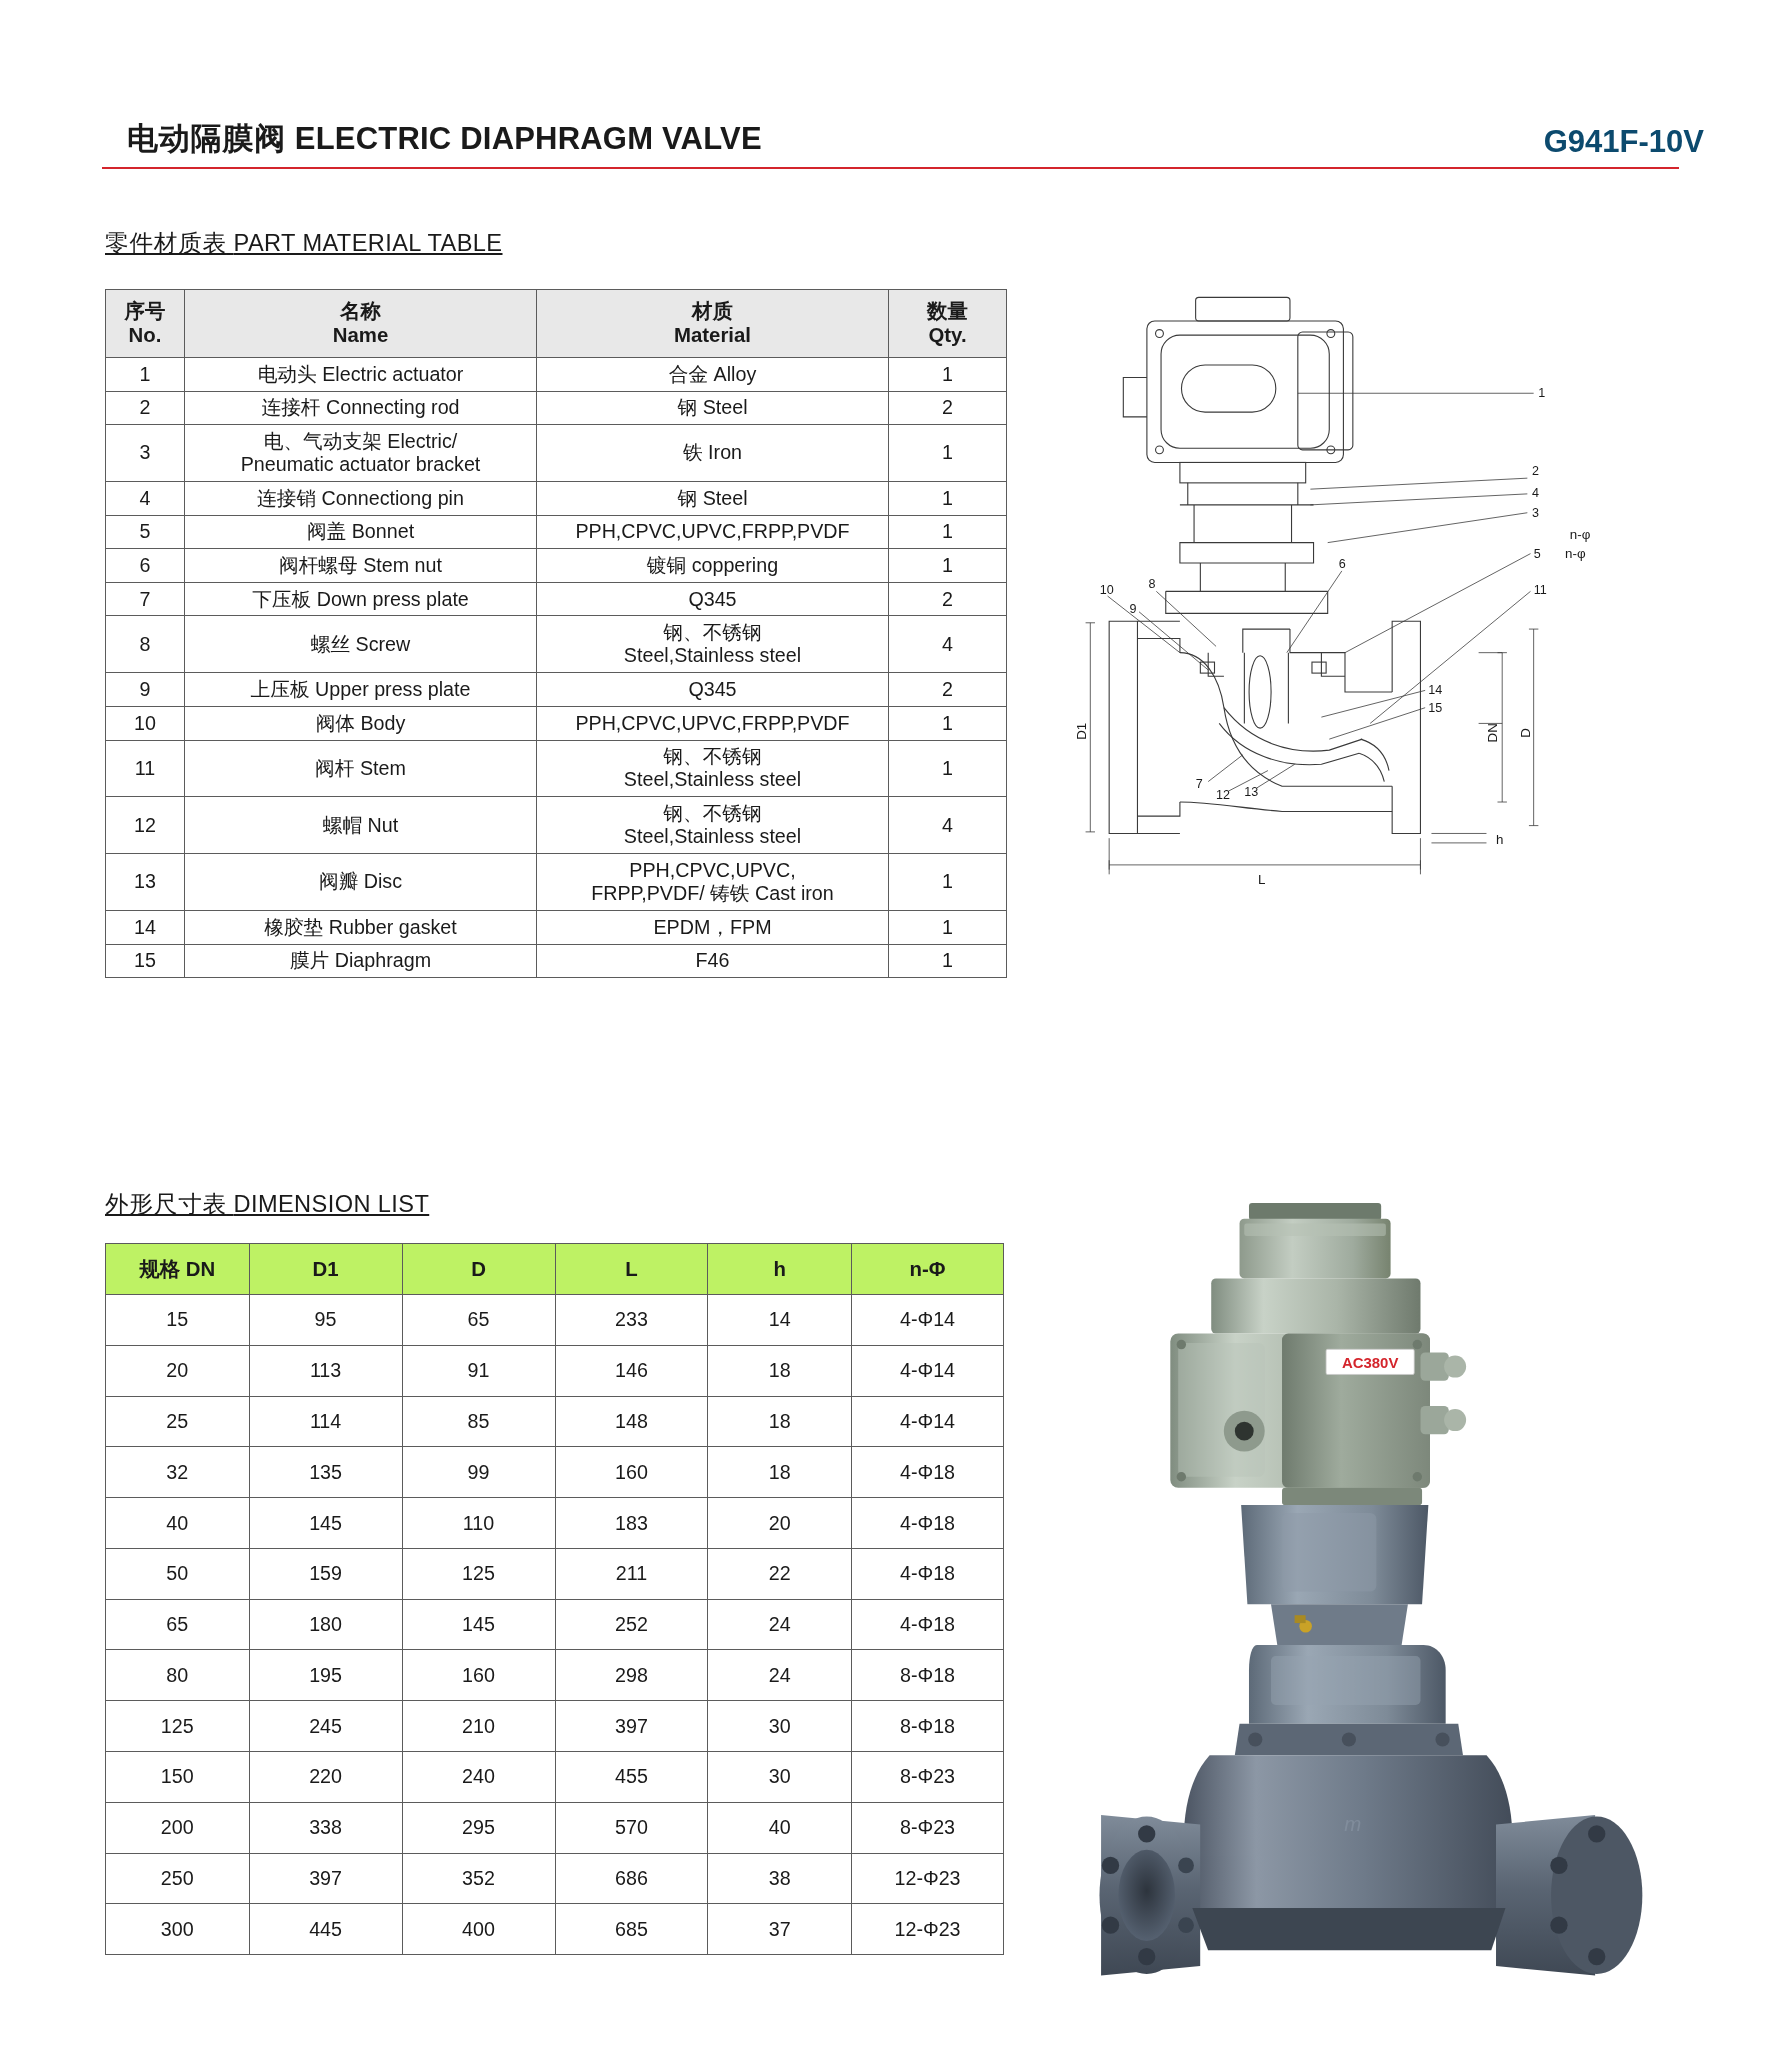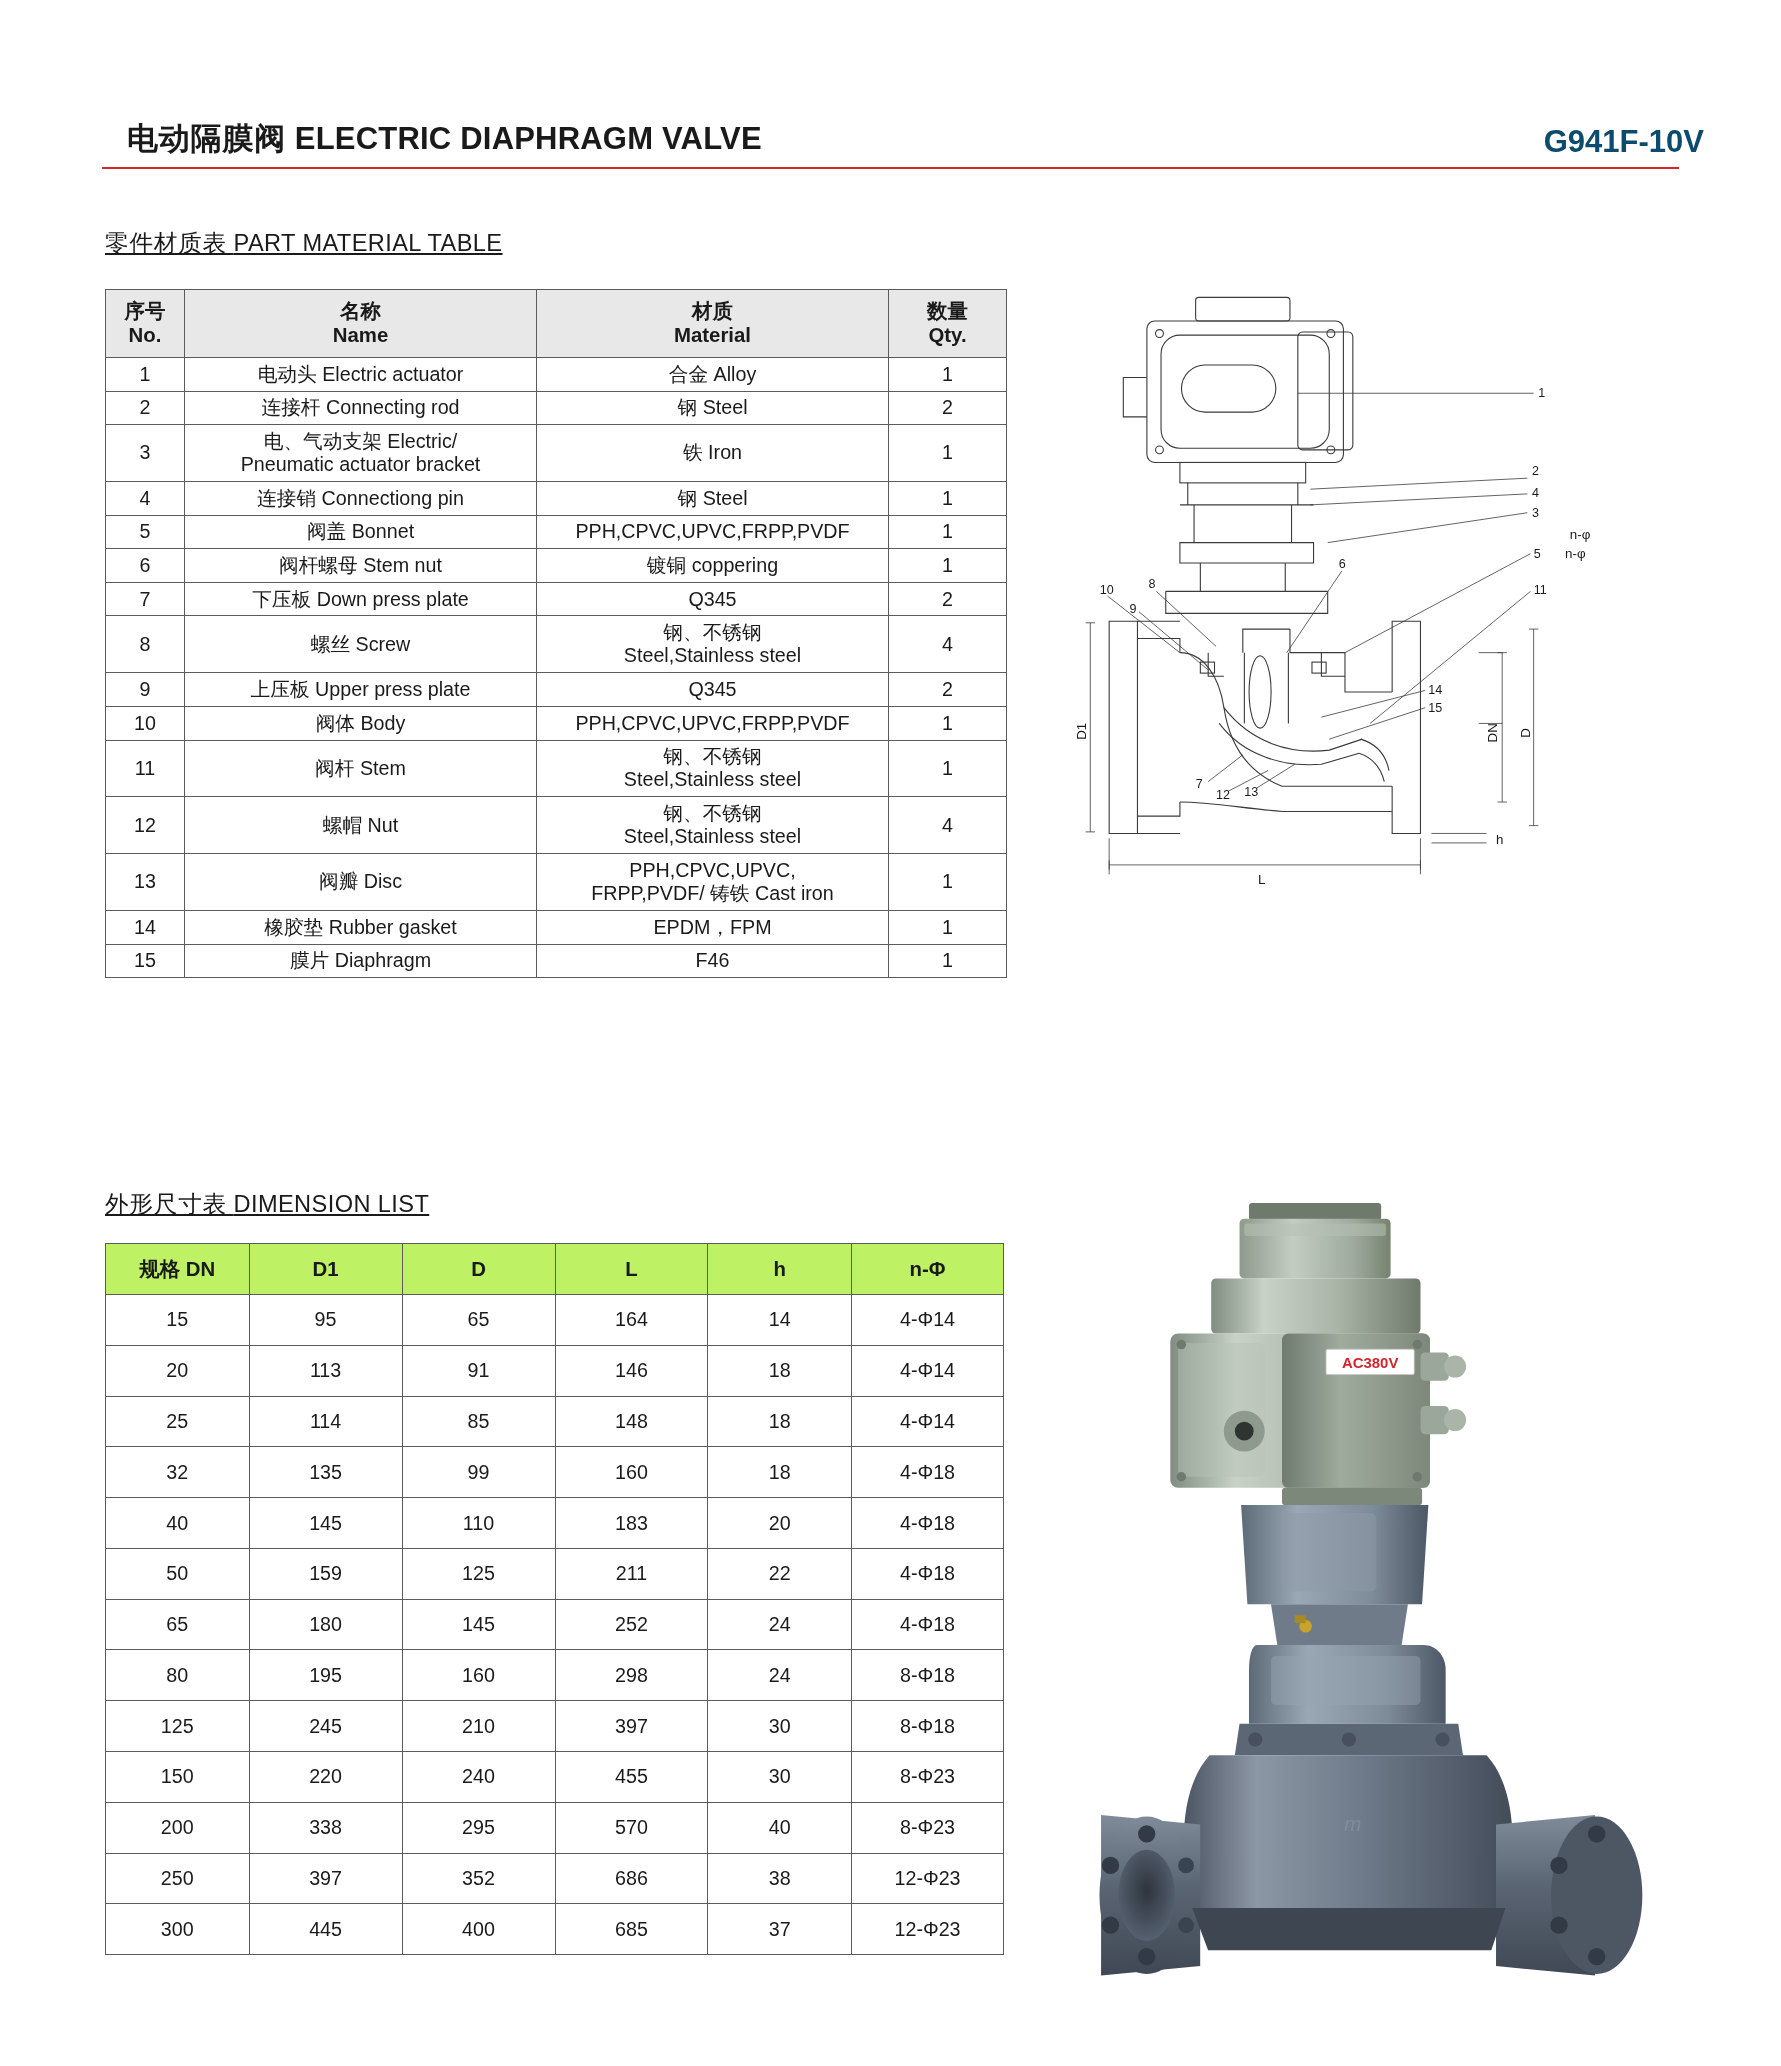--- a/index.html
+++ b/index.html
@@ -535,21 +535,21 @@
         <th>L</th>
         <th>h</th>
         <th>n-Φ</th>
       </tr>
     </thead>
   <tbody id="dim-body">
       <tr>
         <td>15</td>
         <td>95</td>
         <td>65</td>
-        <td>164</td>
+        <td>233</td>
         <td>14</td>
         <td>4-Φ14</td>
       </tr>
       <tr>
         <td>20</td>
         <td>113</td>
         <td>91</td>
         <td>146</td>
         <td>18</td>
         <td>4-Φ14</td>

